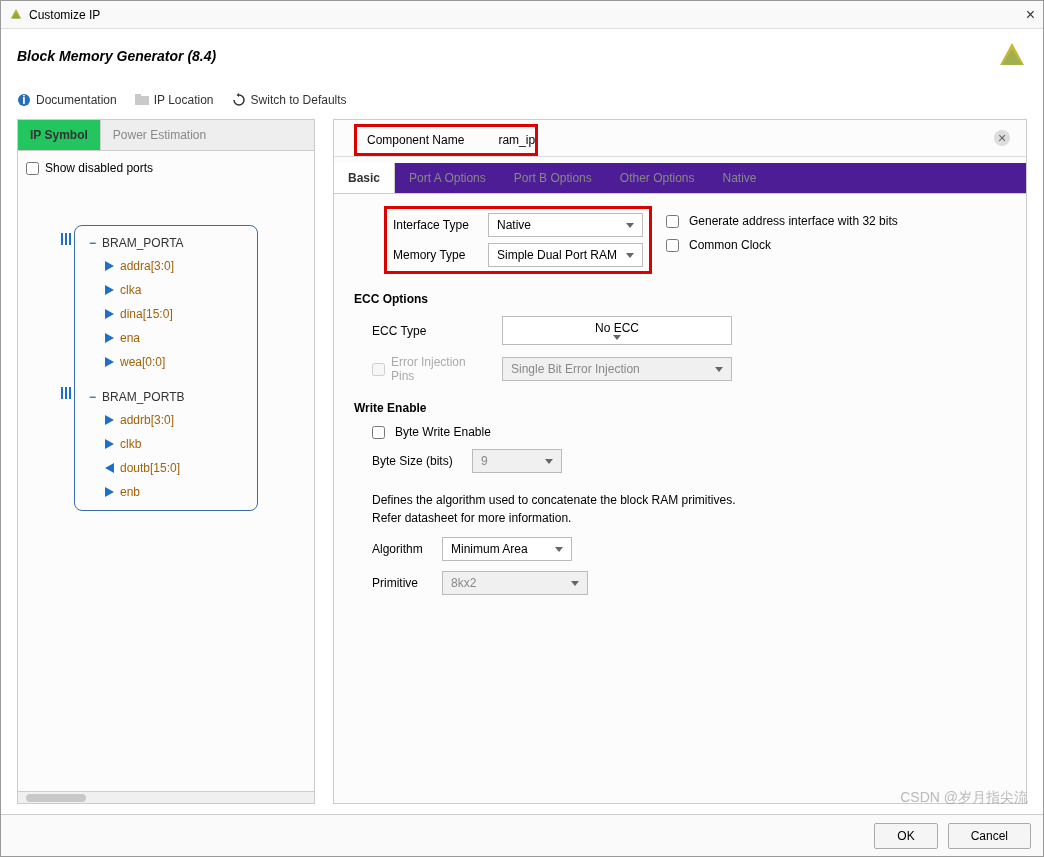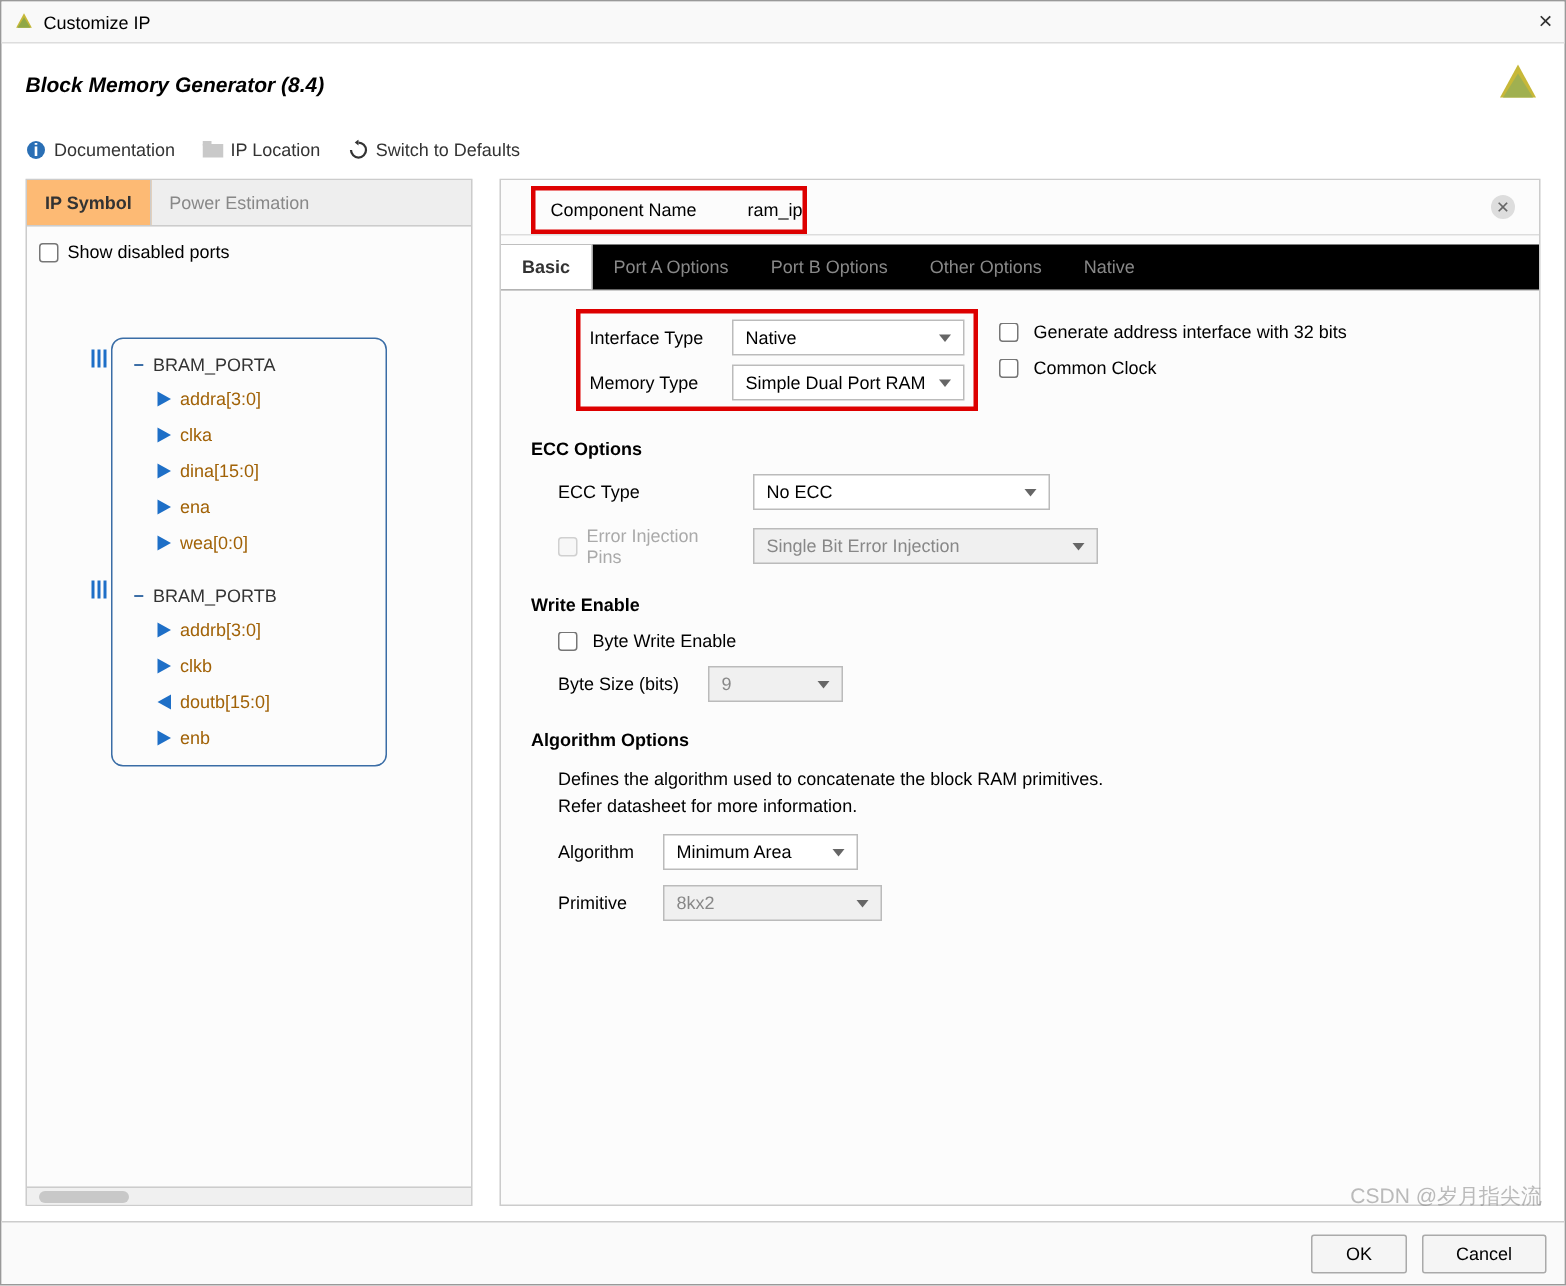--- a/index.html
+++ b/index.html
@@ -10,42 +10,42 @@
 .header { padding: 12px 16px 18px 16px; display: flex; align-items: center; font-style: italic; }
 .header h1 { font-size: 14px; font-weight: bold; }
 .header .biglogo { margin-left: auto; }
 .toolbar { padding: 4px 16px 12px 16px; display: flex; align-items: center; gap: 18px; }
 .toolbar .item { display: flex; align-items: center; gap: 5px; color: #333; cursor: pointer; }
 .toolbar .item .icon { display: inline-flex; }
 .mainarea { flex: 1; display: flex; gap: 18px; padding: 0 16px 10px 16px; overflow: hidden; }
 .leftpanel { width: 298px; border: 1px solid #ccc; background: #fcfcfc; display: flex; flex-direction: column; }
 .lefttabs { display: flex; border-bottom: 1px solid #ccc; background: #eee; }
 .lefttabs .tab { padding: 8px 12px; color: #888; cursor: pointer; }
-.lefttabs .tab.active { background: #fdba74; color: #333; font-weight: bold; border-right: 1px solid #ccc; }
+.lefttabs .tab.active { background: #22c55e; color: #333; font-weight: bold; border-right: 1px solid #ccc; }
 .showdisabled { padding: 10px 8px; display: flex; align-items: center; gap: 6px; }
 .showdisabled input[type=checkbox] { width: 13px; height: 13px; }
 .symbolarea { flex: 1; padding: 20px 10px; position: relative; overflow: hidden; }
 .ipblock { margin: 20px auto 0 auto; width: 184px; border: 1px solid #3a6da6; border-radius: 8px; background: #fcfcfc; position: relative; }
 .ipblock .portgroup { padding: 6px 8px; }
 .ipblock .grouptitle { color: #333; font-size: 13px; padding: 4px 0 4px 6px; display: flex; align-items: center; }
 .ipblock .grouptitle .minus { color: #3a6da6; margin-right: 6px; font-weight: bold; }
 .ipblock .port { padding: 5px 0 5px 22px; display: flex; align-items: center; gap: 6px; font-size: 13px; color: #a16207; }
 .ipblock .port .tri { width: 0; height: 0; border-top: 5px solid transparent; border-bottom: 5px solid transparent; }
 .ipblock .port .tri.in { border-left: 9px solid #1e6fc7; }
 .ipblock .port .tri.out { border-right: 9px solid #1e6fc7; }
 .leftscrollbar { height: 12px; border-top: 1px solid #ccc; background: #f0f0f0; position: relative; }
 .leftscrollbar .thumb { position: absolute; left: 8px; top: 2px; width: 60px; height: 8px; background: #c8c8c8; border-radius: 4px; }
 .rightpanel { flex: 1; border: 1px solid #ccc; background: #fcfcfc; display: flex; flex-direction: column; }
 .compname { border: 3px solid #d00; margin: 4px 4px 0 20px; display: flex; padding: 6px 0; gap: 24px; }
 .compname .lbl { padding: 0 10px; }
 .compname .val { flex: 1; }
 .clearicon { margin: 0 10px 0 auto; width: 16px; height: 16px; border-radius: 50%; background: #ddd; display: flex; align-items: center; justify-content: center; color: #666; font-size: 11px; }
 .compnamewrap { display: flex; align-items: center; border-bottom: 1px solid #ddd; padding: 0 6px 0 0; }
 .compnamewrap .compname { flex: 0 0 auto; }
-.maintabs { display: flex; border-bottom: 1px solid #ccc; background: #000000; margin-top: 6px; }
+.maintabs { display: flex; border-bottom: 1px solid #ccc; background: #4c1d95; margin-top: 6px; }
 .maintabs .tab { padding: 8px 14px; color: #888; cursor: pointer; }
 .maintabs .tab.active { background: #fff; color: #333; font-weight: bold; border-right: 1px solid #ccc; }
 .tabbody { flex: 1; padding: 12px 20px; overflow-y: auto; }
 .fieldrow { display: flex; align-items: center; gap: 10px; margin-bottom: 10px; }
 .fieldrow .label { width: 85px; }
 .fieldrow .combo { border: 1px solid #bbb; padding: 4px 8px; width: 155px; display: flex; align-items: center; justify-content: space-between; background: #fff; }
 .fieldrow .combo.disabled { background: #f0f0f0; color: #888; }
 .fieldrow input[type=checkbox] { width: 13px; height: 13px; }
 .redbox { border: 3px solid #d00; padding: 4px 6px; display: inline-block; }
 .redbox .fieldrow { margin-bottom: 6px; }
@@ -241,21 +241,21 @@
             <span>Common Clock</span>
           </div>
         </div>
       </div>
 
       <div class="section">
         <h3>ECC Options</h3>
         <div class="inner">
           <div class="fieldrow">
             <span class="label">ECC Type</span>
-            <div class="combo" style="width:198px;">
+            <div class="combo" style="width:230px;flex-direction:column;">
                 <span>No ECC</span>
                 <span class="caret"></span>
               </div>
           </div>
           <div class="fieldrow">
             <span class="label" style="display:flex;align-items:center;gap:6px;color:#aaa;">
                 <input type="checkbox" disabled="" style="">
                 <span>Error Injection Pins</span>
               </span>
             <div class="combo disabled" style="width:230px;">
@@ -277,21 +277,20 @@
             <span class="label" style="width:90px;">Byte Size (bits)</span>
             <div class="combo disabled" style="width:90px;">
                 <span>9</span>
                 <span class="caret"></span>
               </div>
           </div>
         </div>
       </div>
 
       <div class="section">
-        <h3>Algorithm Options</h3>
         <div class="inner">
           <div class="desc">
             <div>Defines the algorithm used to concatenate the block RAM primitives.</div>
             <div>Refer datasheet for more information.</div>
           </div>
           <div class="fieldrow">
             <span class="label" style="width:60px;">Algorithm</span>
             <div class="combo" style="width:130px;">
                 <span>Minimum Area</span>
                 <span class="caret"></span>

